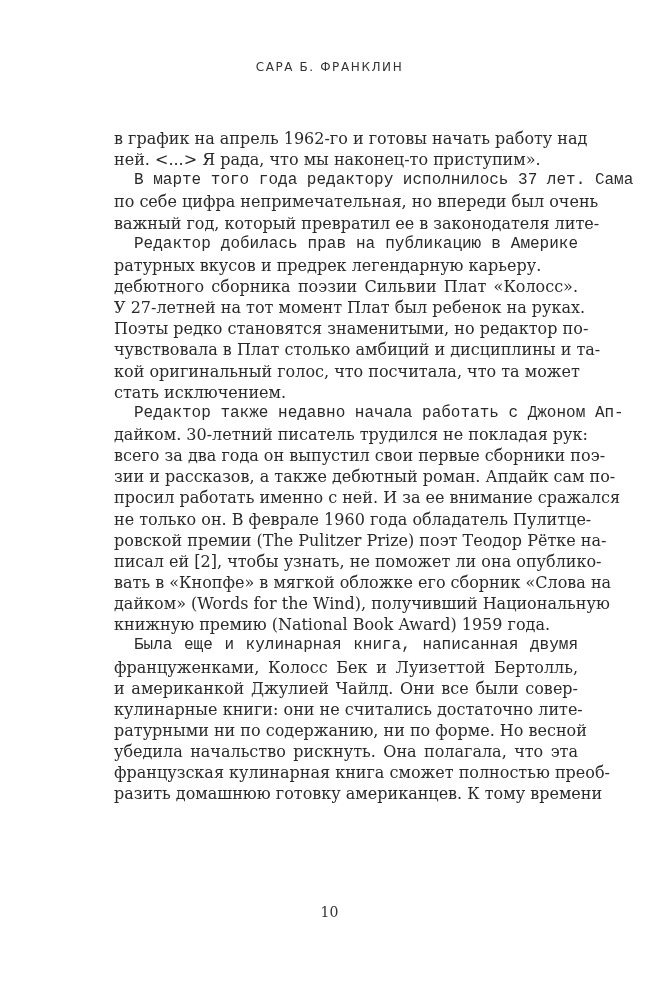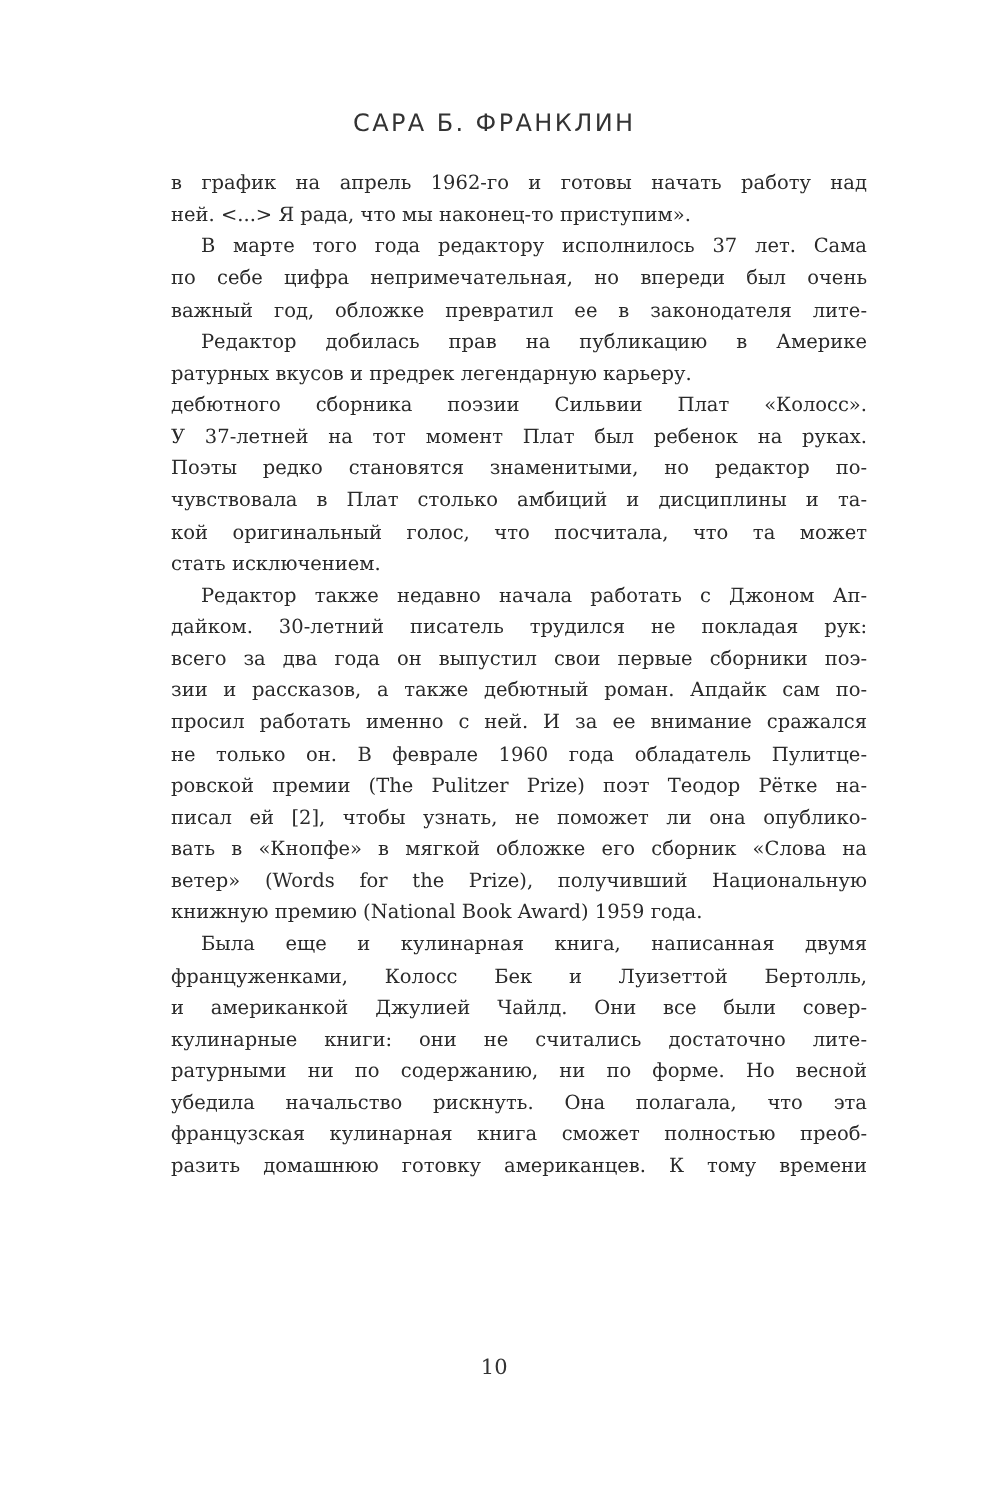--- a/index.html
+++ b/index.html
@@ -5,44 +5,44 @@
     html, body { margin: 0; padding: 0; }
     body {
       width: 659px; height: 1000px;
       background: #ffffff;
       position: relative;
       overflow: hidden;
       color: #2b2b2b;
     }
     .running-head {
       position: absolute;
-      top: 72px; left: 0; width: 659px;
+      top: 60px; left: 0; width: 659px;
       text-align: center;
       font-family: "DejaVu Sans", sans-serif;
-      font-size: 16px;
+      font-size: 12px;
       letter-spacing: 1.6px;
       color: #333;
     }
     .body-text {
       position: absolute;
-      top: 112px; left: 114px; width: 464px;
+      top: 128px; left: 114px; width: 464px;
       font-family: "DejaVu Serif", serif;
-      font-size: 13px;
+      font-size: 16px;
       line-height: 21.15px;
       color: #2a2a2a;
     }
     .line {
       display: block;
       white-space: nowrap;
       text-align: justify;
       text-align-last: justify;
       height: 21.15px;
     }
     .line.last { text-align-last: left; }
-    .line.indent { padding-left: 20px; }
+    .line.indent { padding-left: 20px; font-family: Liberation Mono, monospace; }
     .page-number {
       position: absolute;
       top: 904px; left: 0; width: 659px;
       text-align: center;
       font-family: "DejaVu Serif", serif;
       font-size: 14px;
       color: #333;
     }
   </style>
 </head>
@@ -50,41 +50,41 @@
 
 <div class="running-head">САРА Б. ФРАНКЛИН</div>
 
 <div class="body-text">
 
   <span class="line">в график на апрель 1962-го и готовы начать работу над</span>
   <span class="line last">ней. &lt;...&gt; Я рада, что мы наконец-то приступим».</span>
 
   <span class="line indent">В марте того года редактору исполнилось 37 лет. Сама</span>
   <span class="line">по себе цифра непримечательная, но впереди был очень</span>
-  <span class="line">важный год, обложке превратил ее в законодателя лите-</span>
+  <span class="line">важный год, который превратил ее в законодателя лите-</span>
   <span class="line indent">Редактор добилась прав на публикацию в Америке</span>
 
   <span class="line last">ратурных вкусов и предрек легендарную карьеру.</span>
   <span class="line">дебютного сборника поэзии Сильвии Плат «Колосс».</span>
-  <span class="line">У 37-летней на тот момент Плат был ребенок на руках.</span>
+  <span class="line">У 27-летней на тот момент Плат был ребенок на руках.</span>
   <span class="line">Поэты редко становятся знаменитыми, но редактор по-</span>
   <span class="line">чувствовала в Плат столько амбиций и дисциплины и та-</span>
   <span class="line">кой оригинальный голос, что посчитала, что та может</span>
   <span class="line last">стать исключением.</span>
 
   <span class="line indent">Редактор также недавно начала работать с Джоном Ап-</span>
   <span class="line">дайком. 30-летний писатель трудился не покладая рук:</span>
   <span class="line">всего за два года он выпустил свои первые сборники поэ-</span>
   <span class="line">зии и рассказов, а также дебютный роман. Апдайк сам по-</span>
   <span class="line">просил работать именно с ней. И за ее внимание сражался</span>
   <span class="line">не только он. В феврале 1960 года обладатель Пулитце-</span>
   <span class="line">ровской премии (The Pulitzer Prize) поэт Теодор Рётке на-</span>
   <span class="line">писал ей [2], чтобы узнать, не поможет ли она опублико-</span>
   <span class="line">вать в «Кнопфе» в мягкой обложке его сборник «Слова на</span>
-  <span class="line">ветер» (Words for the Prize), получивший Национальную</span>
+  <span class="line">дайком» (Words for the Wind), получивший Национальную</span>
   <span class="line last">книжную премию (National Book Award) 1959 года.</span>
 
   <span class="line indent">Была еще и кулинарная книга, написанная двумя</span>
   <span class="line">француженками, Колосс Бек и Луизеттой Бертолль,</span>
   <span class="line">и американкой Джулией Чайлд. Они все были совер-</span>
   <span class="line">кулинарные книги: они не считались достаточно лите-</span>
   <span class="line">ратурными ни по содержанию, ни по форме. Но весной</span>
   <span class="line">убедила начальство рискнуть. Она полагала, что эта</span>
   <span class="line">французская кулинарная книга сможет полностью преоб-</span>
   <span class="line">разить домашнюю готовку американцев. К тому времени</span>

